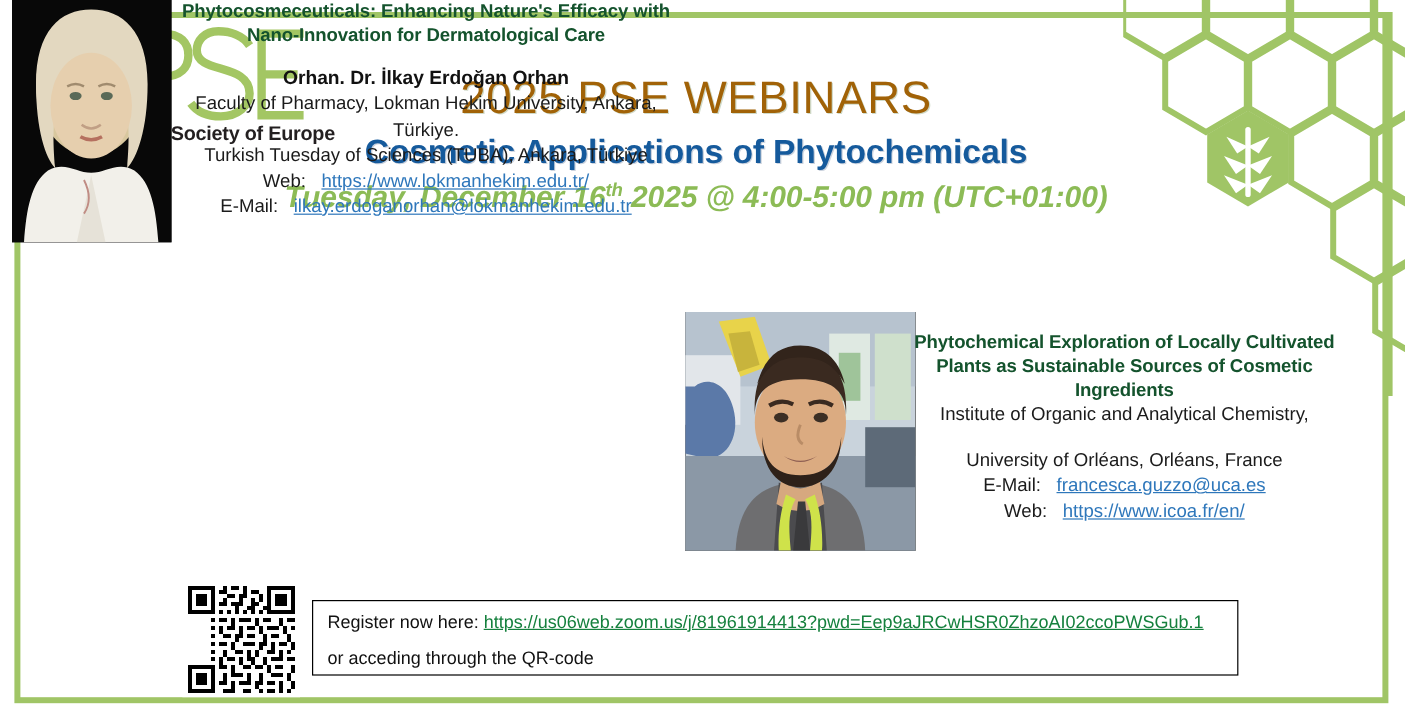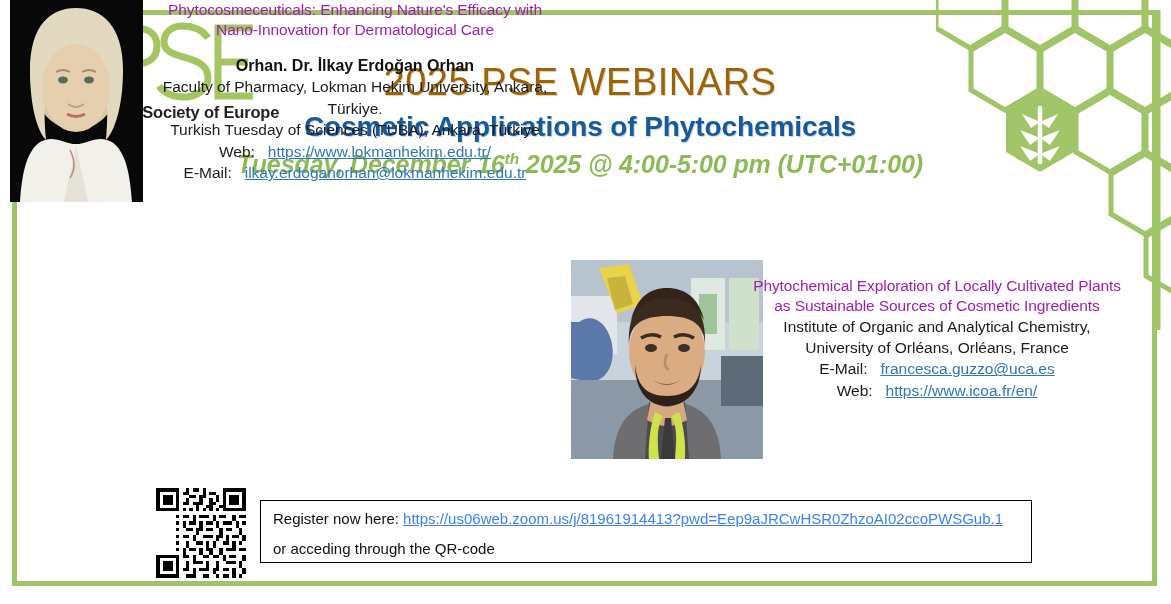--- a/index.html
+++ b/index.html
@@ -106,22 +106,22 @@
     background: #000;
     overflow: hidden;
   }
   .speaker-text {
     position: absolute;
     top: 0;
     text-align: center;
   }
   .talk-title {
     font-size: 15.5px;
-    font-weight: normal;
-    color: #a21caf;
+    font-weight: bold;
+    color: #14532d;
     line-height: 1.28;
     letter-spacing: -0.1px;
   }
   .speaker-name {
     margin-top: 16px;
     font-size: 16px;
     font-weight: bold;
     color: #111111;
     line-height: 1.3;
   }
@@ -173,21 +173,21 @@
     line-height: 1.25;
     white-space: nowrap;
   }
   .register-line2 {
     margin-top: 11px;
     font-size: 15px;
     color: #111;
     line-height: 1.25;
   }
   .zoom-link {
-    color: #3b82f6;
+    color: #15803d;
   }
   .photo-img { display:block; width:100%; height:100%; }
 </style>
 </head>
 <body>
 
 <div id="poster">
 
   <div class="honeycomb">
     <svg width="235" height="330" viewBox="0 0 235 330" xmlns="http://www.w3.org/2000/svg">
@@ -328,21 +328,21 @@
       <path d="M64 104 C64 132 78 146 96 146 C114 146 130 132 130 104 C128 124 118 136 96 136 C74 136 66 124 64 104 Z" fill="#2e2119"></path>
       <path d="M82 120 q14 8 28 0 q-14 10 -28 0 Z" fill="#8e5f52"></path>
       <path d="M94 158 L90 199 L104 199 L100 158 Z" fill="#3a3a3c"></path>
       <path d="M84 152 C76 176 78 199 78 199 L88 199 C86 178 86 166 92 156 Z" fill="#cfe24a"></path>
       <path d="M108 152 C116 176 114 199 114 199 L104 199 C106 178 106 166 100 156 Z" fill="#cfe24a"></path>
     </svg>
   </div>
   <div class="speaker-text" id="speaker-right-text">
     <div class="talk-title">Phytochemical Exploration of Locally Cultivated Plants as Sustainable Sources of Cosmetic Ingredients</div>
     <div class="affil">Institute of Organic and Analytical Chemistry,</div>
-    <div class="affil" style="margin-top:0">University of Orléans, Orléans, France</div>
+    <div class="affil" style="margin-top:16px">University of Orléans, Orléans, France</div>
     <div class="contact-line">
       <span class="lbl">E-Mail:</span>
       &nbsp;
       <a class="lnk" href="#">francesca.guzzo@uca.es</a>
     </div>
     <div class="contact-line">
       <span class="lbl">Web:</span>
       &nbsp;
       <a class="lnk" href="#">https://www.icoa.fr/en/</a>
     </div>

